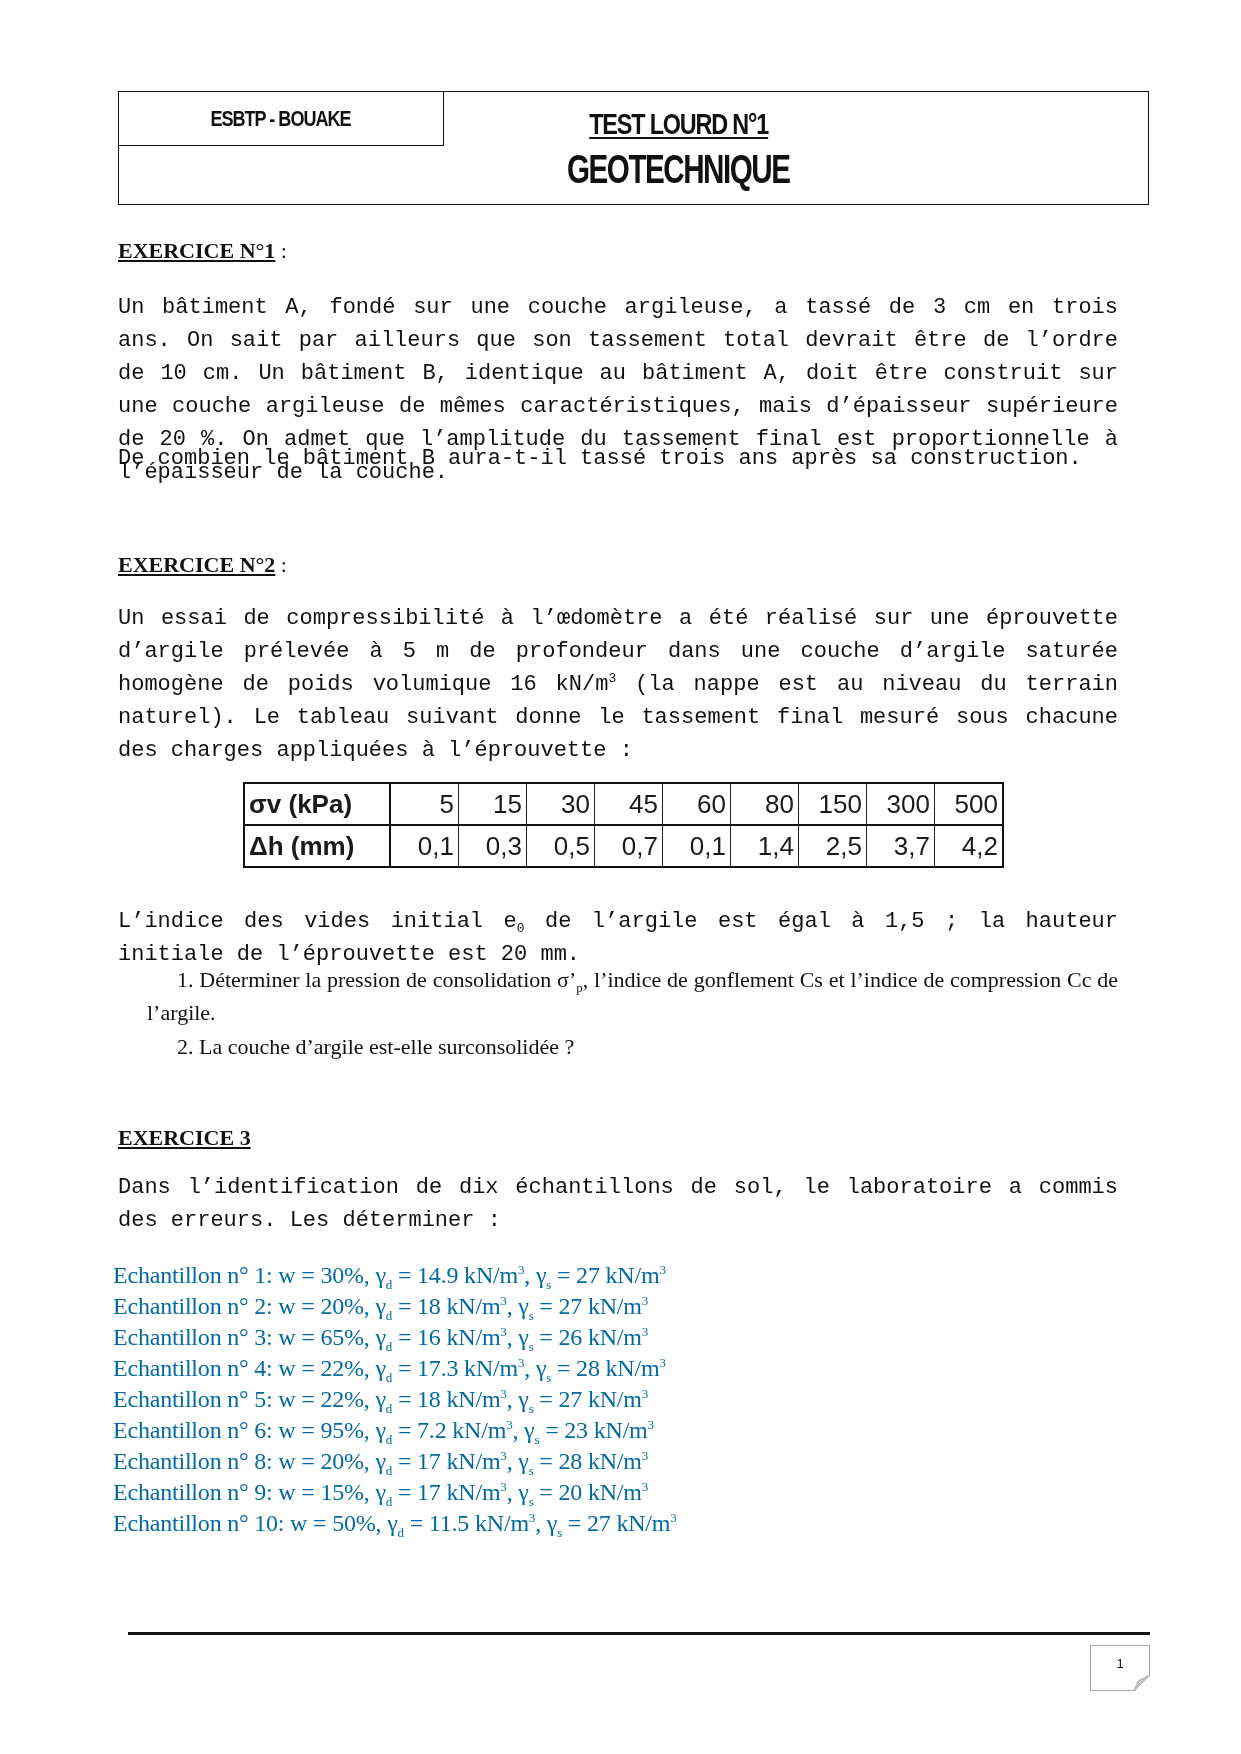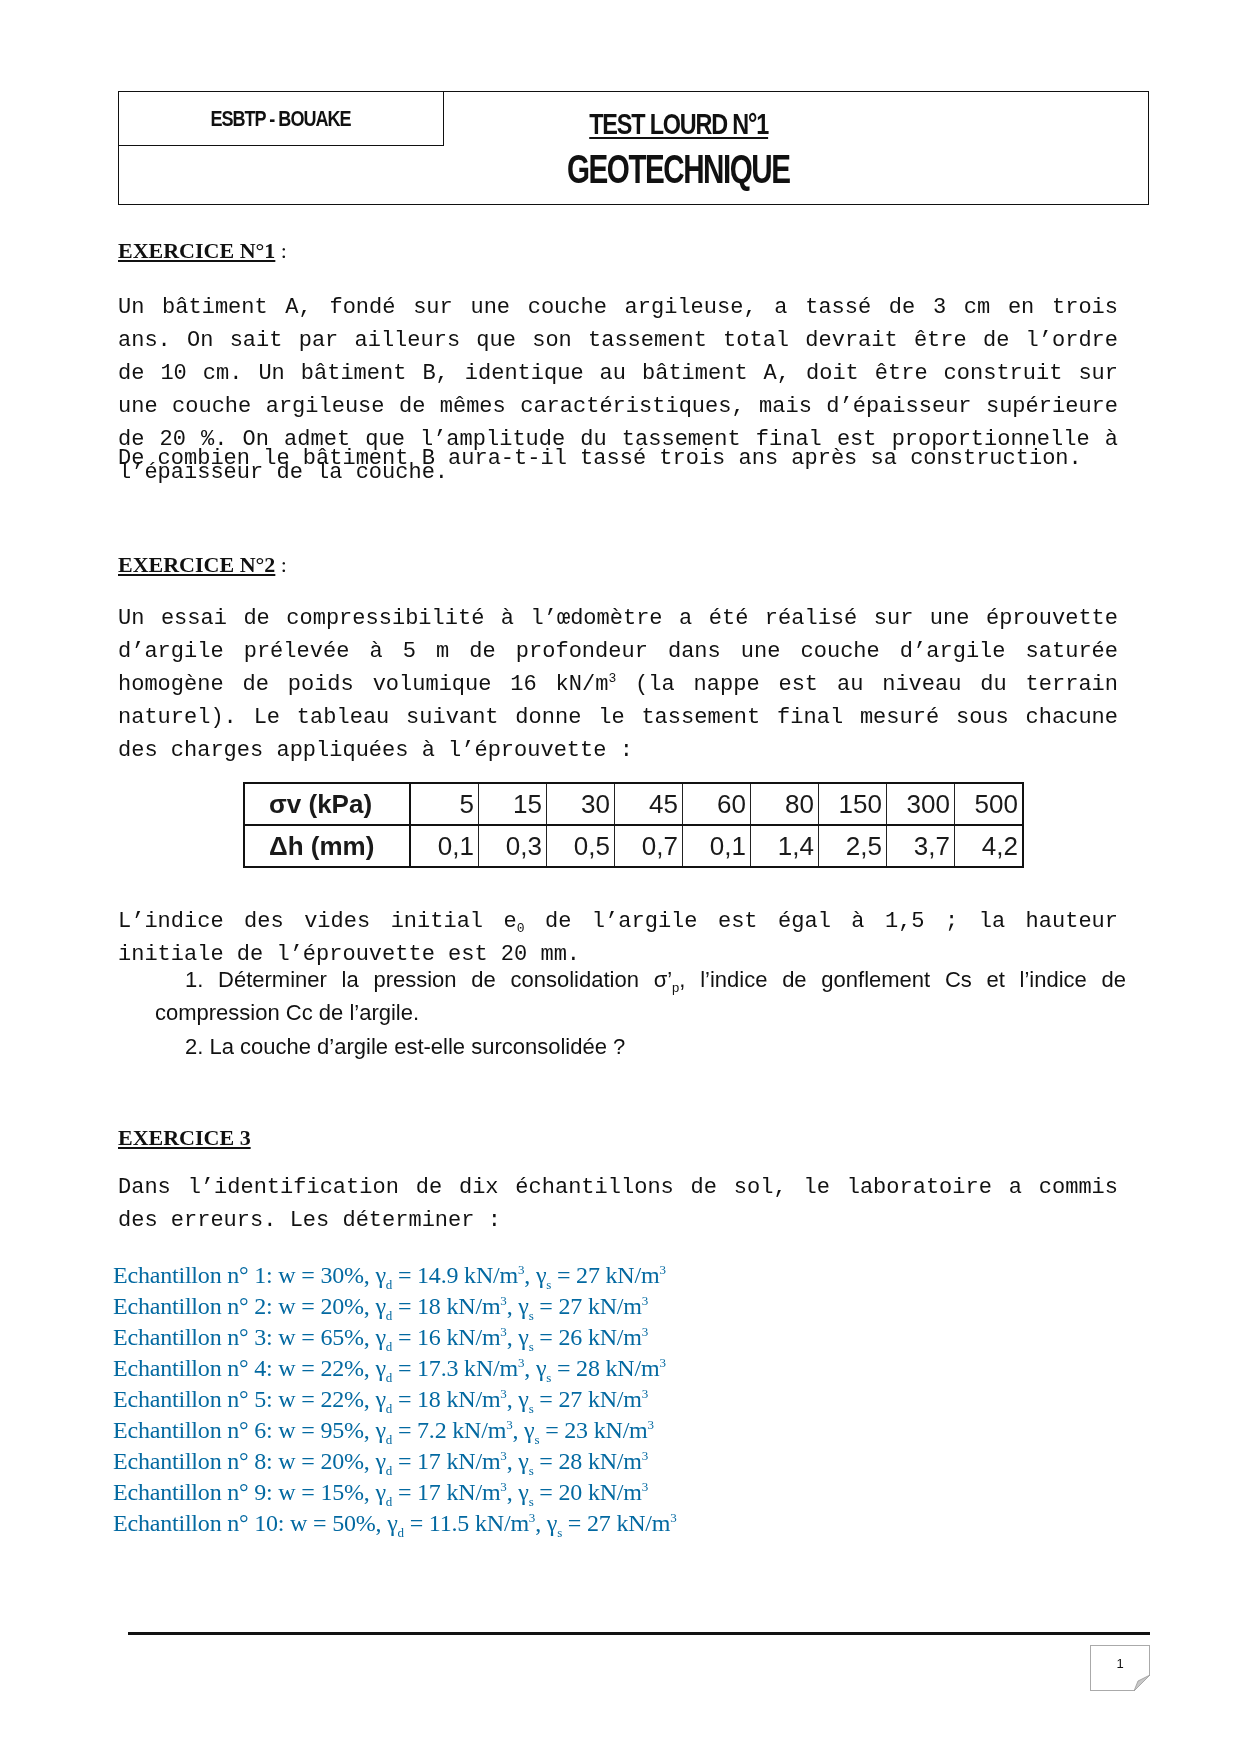--- a/index.html
+++ b/index.html
@@ -24,26 +24,26 @@
     .block { position: absolute; left: 118px; width: 1000px; font-family: Liberation Mono, monospace; font-size: 22px; line-height: 33px; text-align: justify; }
     .ex-title { position: absolute; left: 118px; font-family: "Liberation Serif", "DejaVu Serif", serif; font-weight: bold; font-size: 22px; }
     .ex-title .u { text-decoration-thickness: 2px; text-underline-offset: 2px; }
     .ex-title .colon { font-weight: normal; }
     sup { font-size: 13px; line-height: 0; }
     sub { font-size: 13px; line-height: 0; }
 
     
     .dtable { position: absolute; left: 243px; top: 782px; border-collapse: collapse; font-family: "Liberation Sans", "DejaVu Sans", sans-serif; font-size: 26px; border: 2.5px solid #111; }
     .dtable td { border: 1.5px solid #222; height: 40px; padding: 0 4px; text-align: right; color: #1a1a1a; }
-    .dtable td.head { font-weight: bold; text-align: left; padding-left: 24px; width: 136px; border-right: 2.5px solid #111; }
+    .dtable td.head { font-weight: bold; text-align: left; padding-left: 4px; width: 136px; border-right: 2.5px solid #111; }
     .dtable td.val { width: 59px; }
     .dtable tr.r1 td { border-bottom: 2.5px solid #111; }
 
     
-    .qlist { position: absolute; left: 147px; width: 971px; font-family: Liberation Sans, sans-serif; font-size: 22px; line-height: 33px; text-align: justify; margin-left: 8px; }
+    .qlist { position: absolute; left: 147px; width: 971px; font-family: Liberation Serif, serif; font-size: 22px; line-height: 33px; text-align: justify; }
     .q1 { top: 963px; }
     .q1 .num { padding-left: 30px; }
     .q2 { top: 1030px; padding-left: 30px; }
 
     
     .samples { position: absolute; left: 113px; top: 1260px; font-family: "Liberation Serif", "DejaVu Serif", serif; font-size: 24px; line-height: 31px; color: #0369a1; }
     .samples .row { white-space: nowrap; letter-spacing: -0.2px; }
 
     
     .foot-line { position: absolute; left: 128px; top: 1632px; width: 1022px; height: 3px; background: #111; }

